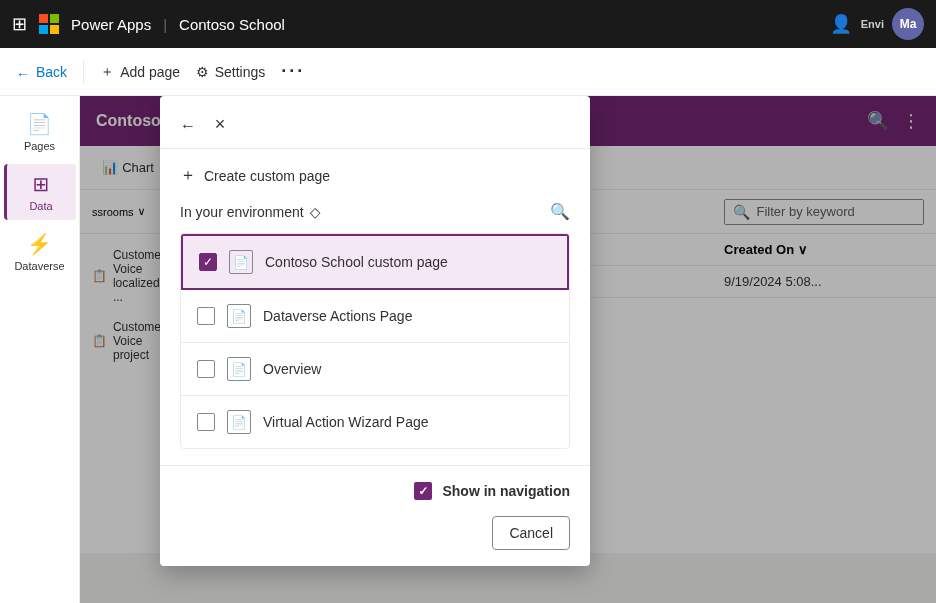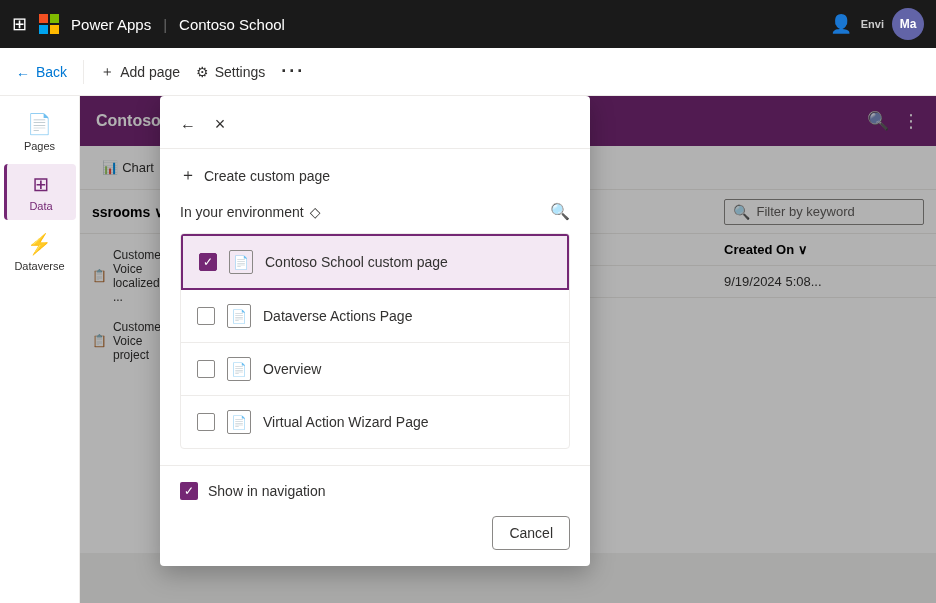--- a/index.html
+++ b/index.html
@@ -208,22 +208,22 @@
     .app-subbar {
       background: #fff;
       height: 44px;
       display: flex;
       align-items: center;
       padding: 0 12px;
       gap: 8px;
       border-bottom: 1px solid #edebe9;
     }
     .subbar-title {
-      font-size: 14px;
-      font-weight: 700;
+      font-size: 11px;
+      font-weight: 400;
       display: flex;
       align-items: center;
       gap: 4px;
     }
     .filter-input {
       margin-left: auto;
       display: flex;
       align-items: center;
       gap: 6px;
       border: 1px solid #8a8886;
@@ -458,20 +458,22 @@
 
     .modal-footer {
       padding: 16px 20px;
       border-top: 1px solid #edebe9;
     }
     .show-nav-row {
       display: flex;
       align-items: center;
       gap: 10px;
       margin-bottom: 16px;
+      justify-content: flex-end;
+      font-weight: bold;
     }
     .show-nav-checkbox {
       width: 18px;
       height: 18px;
       background: #742774;
       border-radius: 2px;
       display: flex;
       align-items: center;
       justify-content: center;
       flex-shrink: 0;

